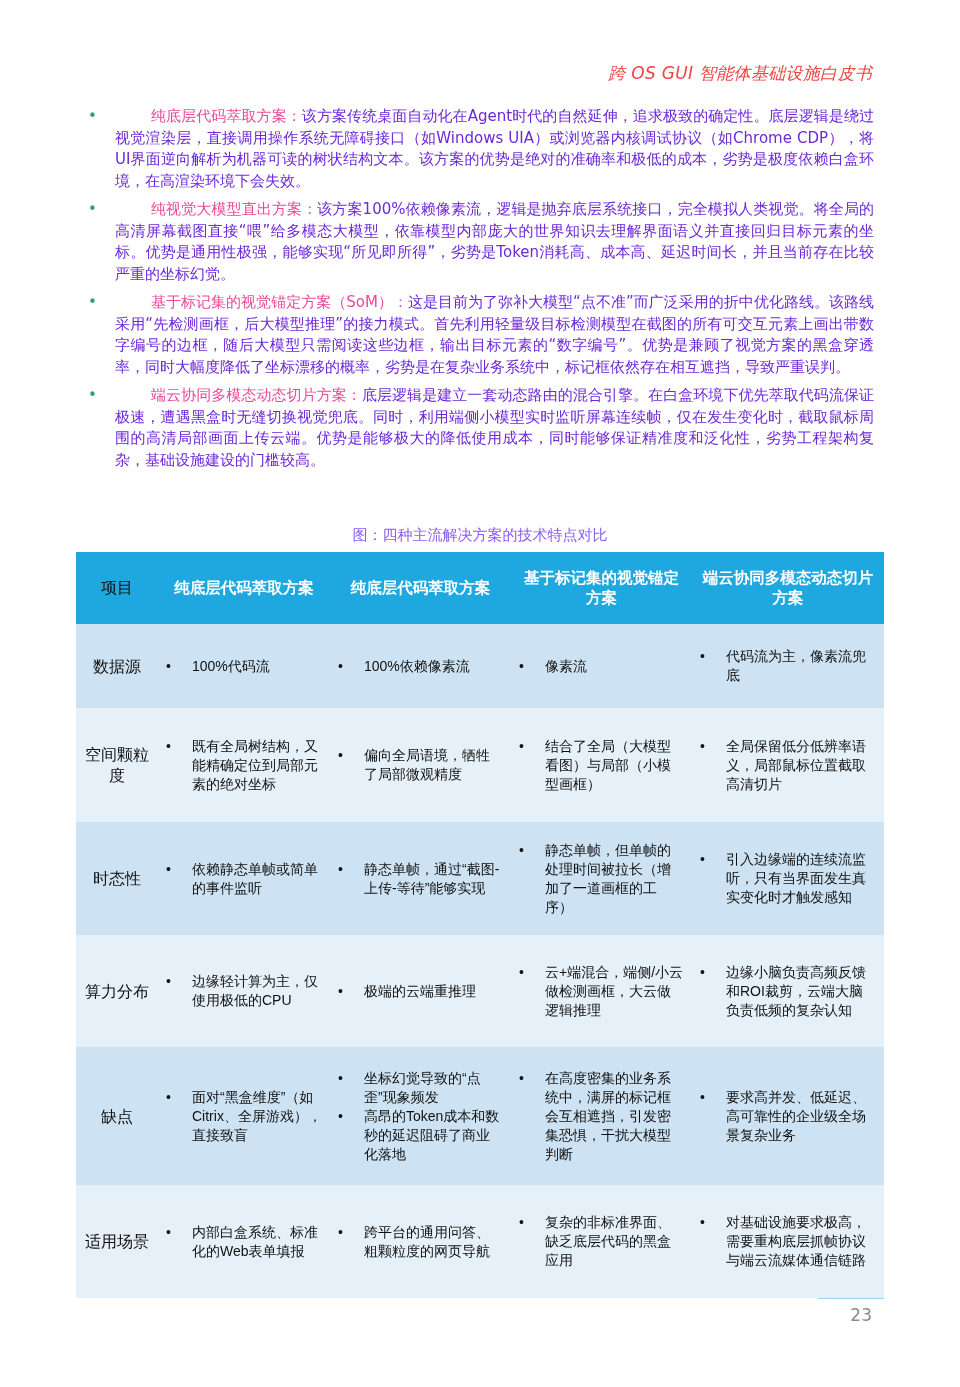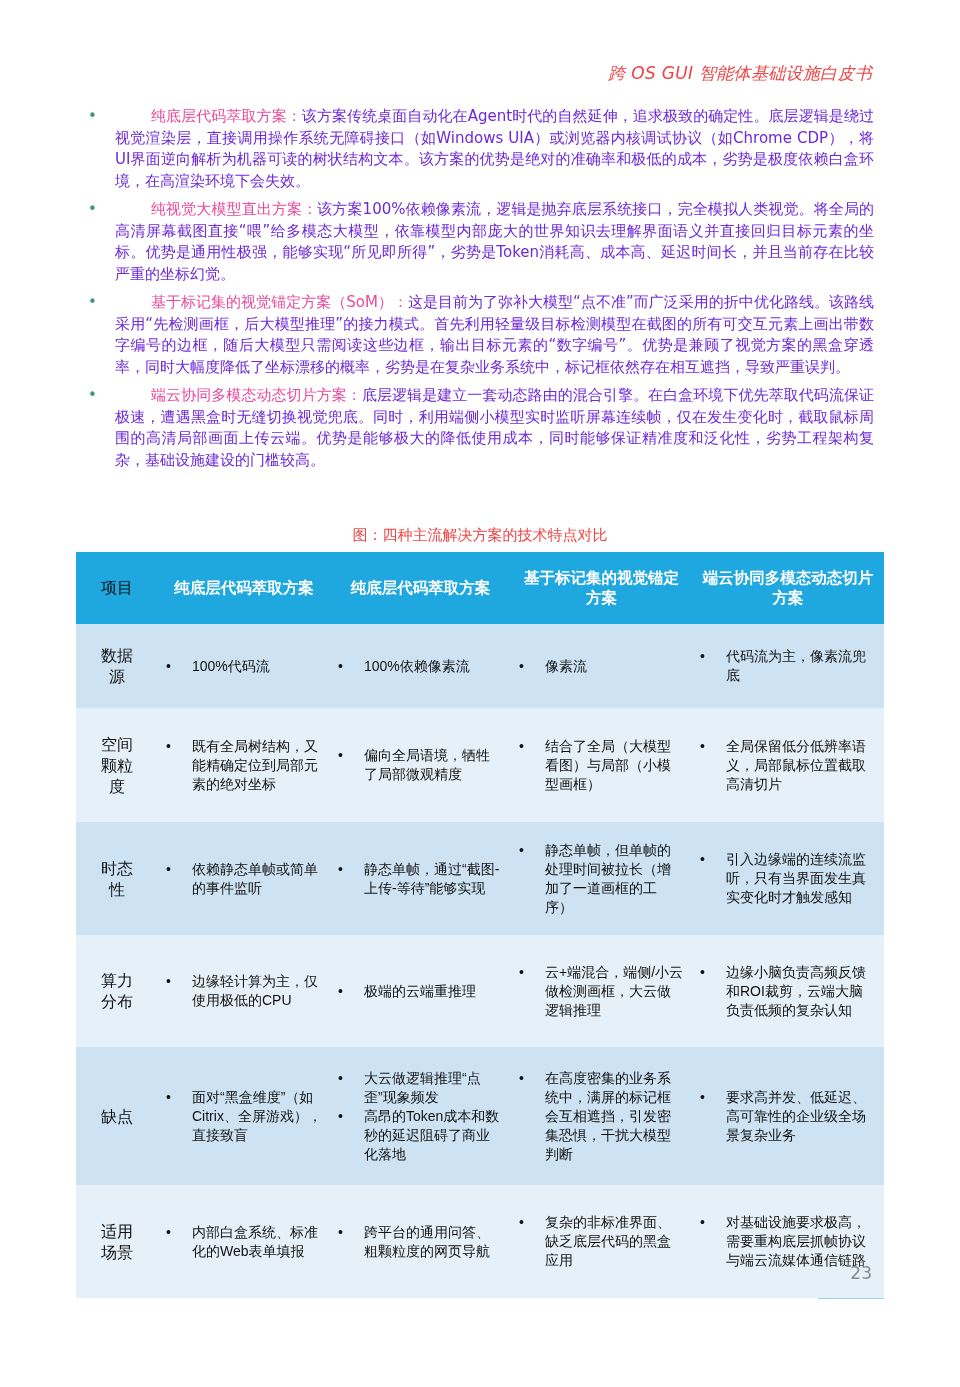--- a/index.html
+++ b/index.html
@@ -12,47 +12,47 @@
   }
 
   .bullets { position: absolute; left: 88px; top: 106px; width: 786px; }
   .bullet-item { position: relative; padding-left: 27px; font-size: 15px; line-height: 21.5px; margin-bottom: 7px; text-align: justify; }
   .bullet-item .dot { position: absolute; left: 0; top: 0; color: #3a9a73; font-size: 15px; }
   .bullet-item .lead { color: #ec4899; margin-left: 36px; }
   .bullet-item .body { color: #6d28d9; }
 
   .figure-caption {
     position: absolute; top: 526px; left: 0; width: 960px; text-align: center;
-    font-size: 15px; color: #ef4444;
+    font-size: 15px; color: #8b5cf6;
   }
 
   table.compare {
     position: absolute; left: 76px; top: 552px; width: 808px;
     border-collapse: collapse; table-layout: fixed;
     font-family: "Liberation Sans", "DejaVu Sans", sans-serif;
   }
   table.compare th {
     background: #1fa8e0; color: #ffffff; font-weight: bold; font-size: 15.5px;
     line-height: 20px; height: 72px; text-align: center; vertical-align: middle; padding: 0 6px;
   }
   table.compare th.first { color: #111; font-weight: normal; font-size: 16px; }
   table.compare td {
     font-size: 14px; line-height: 19px; vertical-align: middle; color: #111; padding: 0 8px;
   }
-  table.compare td.rowhead { font-size: 16px; line-height: 21px; text-align: center; padding: 0 20px; }
+  table.compare td.rowhead { font-size: 16px; line-height: 21px; text-align: center; padding: 0 4px; }
   tr.odd td { background: #cde3f4; }
   tr.even td { background: #e6f0f8; }
   .cell-list { list-style: none; }
   .cell-list li { position: relative; padding-left: 26px; }
   .cell-list li .cdot { position: absolute; left: 0; top: 0; }
 
   col.c0 { width: 82px; } col.c1 { width: 172px; } col.c2 { width: 181px; } col.c3 { width: 181px; } col.c4 { width: 192px; }
 
   .table-bottom-line { position: absolute; left: 818px; top: 1298px; width: 66px; height: 1px; background: #9bd4ee; }
-  .page-number { position: absolute; top: 1263px; right: 88px; font-size: 17px; color: #8a8a8a; margin-left: 17px; }
+  .page-number { position: absolute; top: 1305px; right: 88px; font-size: 17px; color: #8a8a8a; margin-left: 17px; }
 </style>
 </head>
 <body>
 
 <div class="running-header">跨 OS GUI 智能体基础设施白皮书</div>
 
 <div class="bullets">
   <div class="bullet-item">
     <span class="dot">•</span>
     <span class="lead">纯底层代码萃取方案：</span><span class="body">该方案传统桌面自动化在Agent时代的自然延伸，追求极致的确定性。底层逻辑是绕过视觉渲染层，直接调用操作系统无障碍接口（如Windows UIA）或浏览器内核调试协议（如Chrome CDP），将UI界面逆向解析为机器可读的树状结构文本。该方案的优势是绝对的准确率和极低的成本，劣势是极度依赖白盒环境，在高渲染环境下会失效。</span>
@@ -185,21 +185,21 @@
       </tr>
       <tr class="odd" style="height: 138px;">
         <td class="rowhead">缺点</td>
         <td>
           <ul class="cell-list">
             <li><span class="cdot">•</span><span>面对“黑盒维度”（如Citrix、全屏游戏），直接致盲</span></li>
           </ul>
         </td>
         <td>
           <ul class="cell-list">
-            <li><span class="cdot">•</span><span>大云做逻辑推理“点歪”现象频发</span></li>
+            <li><span class="cdot">•</span><span>坐标幻觉导致的“点歪”现象频发</span></li>
             <li><span class="cdot">•</span><span>高昂的Token成本和数秒的延迟阻碍了商业化落地</span></li>
           </ul>
         </td>
         <td>
           <ul class="cell-list">
             <li><span class="cdot">•</span><span>在高度密集的业务系统中，满屏的标记框会互相遮挡，引发密集恐惧，干扰大模型判断</span></li>
           </ul>
         </td>
         <td>
           <ul class="cell-list">

